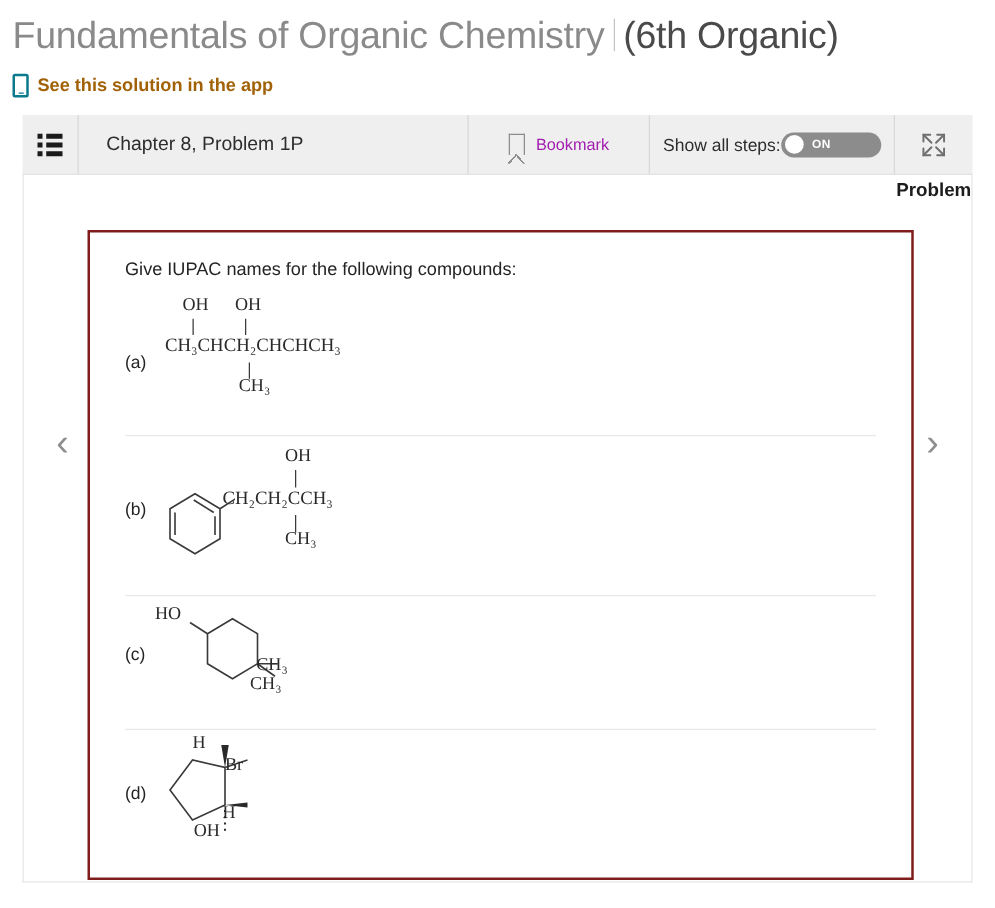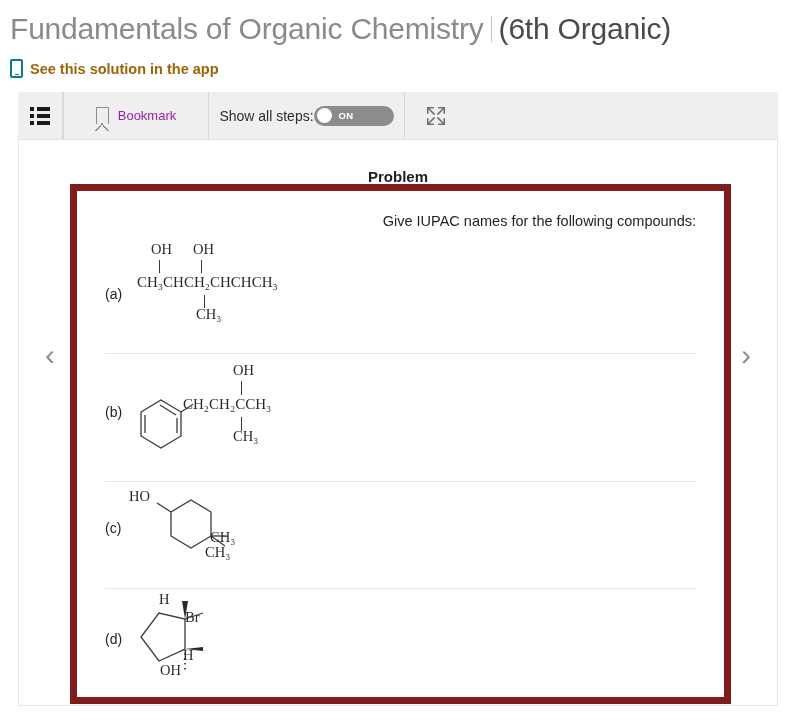--- a/index.html
+++ b/index.html
@@ -184,49 +184,48 @@
     margin-left: 18px;
     width: 760px;
     height: 566px;
     border-left: 1px solid #e6e6e6;
     border-right: 1px solid #e6e6e6;
     border-bottom: 1px solid #e6e6e6;
     background: #ffffff;
     position: relative;
   }
   .problem-heading {
-    text-align: center;
+    text-align: right;
     font-size: 15px;
     font-weight: 700;
     color: #1d1d1d;
-    padding-top: 28px;
+    padding-top: 4px;
   }
   .nav-arrow {
     position: absolute;
     top: 200px;
     color: #8e8e8e;
     font-size: 30px;
     line-height: 1;
     font-weight: 300;
     cursor: pointer;
     user-select: none;
   }
   .nav-prev { left: 26px; }
   .nav-next { right: 26px; }
 
   .problem-card {
     position: absolute;
     left: 51px;
     top: 44px;
     width: 661px;
     height: 520px;
-    border: 7px solid #7f1d1d;
+    border: 2px solid #7f1d1d;
     background: #ffffff;
     padding: 22px 28px 0 28px;
-    text-align: right;
   }
   .prompt {
     font-size: 14.5px;
     color: #242424;
     margin-bottom: 10px;
   }
 
   .struct-row {
     position: relative;
     border-bottom: 1px solid #e8e8e8;
@@ -312,20 +311,21 @@
           <span class="bar"></span>
         </span>
       <span class="row">
           <span class="dot"></span>
           <span class="bar"></span>
         </span>
     </span>
   </div>
   <div class="tb-divider"></div>
 
+  <div class="tb-cell tb-chapter">Chapter 8, Problem 1P</div>
   <div class="tb-divider"></div>
 
   <div class="tb-cell tb-bookmark">
     <span class="bookmark-icon"></span>
     <span class="bookmark-label">Bookmark</span>
   </div>
   <div class="tb-divider"></div>
 
   <div class="tb-cell tb-steps">
     <span class="steps-label">Show all steps:</span>

